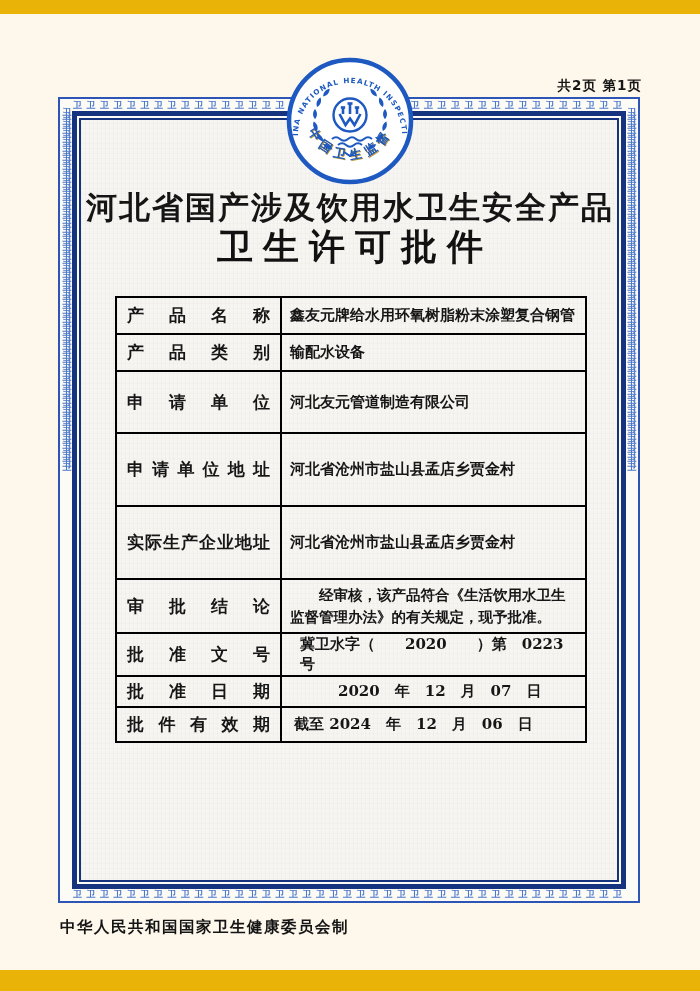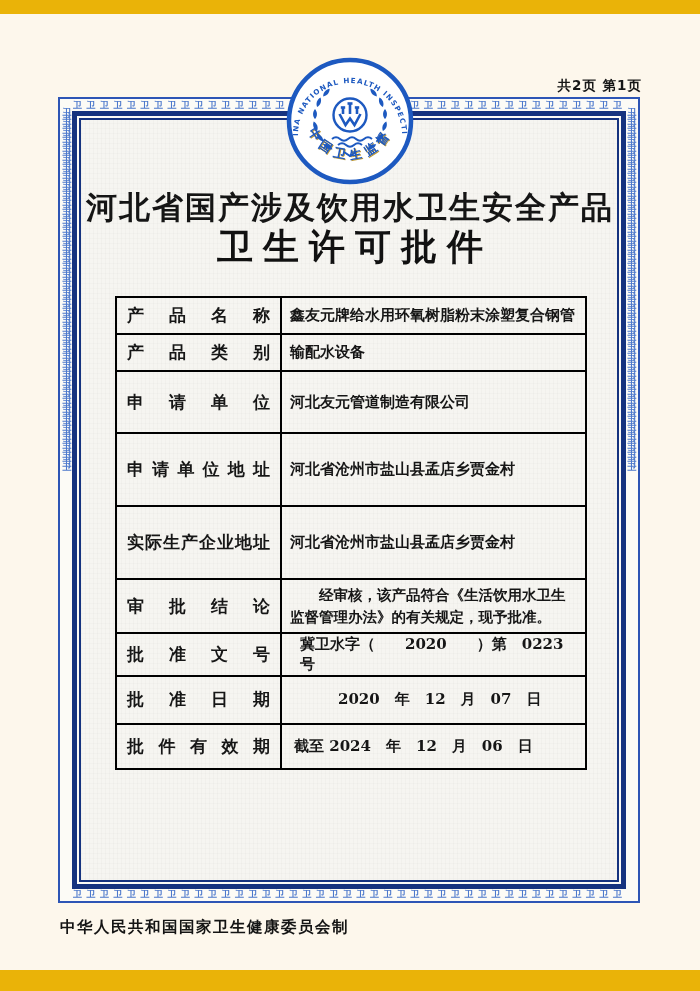--- a/index.html
+++ b/index.html
@@ -138,22 +138,22 @@
 
   tr.r0  { height: 37px; }
   tr.r1  { height: 37px; }
   tr.r2  { height: 43px; }
   tr.r3  { height: 62px; }
   tr.r4  { height: 73px; }
   tr.r5  { height: 62px; }
   tr.r6  { height: 73px; }
   tr.r7  { height: 54px; }
   tr.r8  { height: 40px; }
-  tr.r9  { height: 48px; }
-  tr.r10 { height: 45px; border-radius: 9px; }
+  tr.r9  { height: 31px; }
+  tr.r10 { height: 35px; border-radius: 9px; }
 
   tr.r7 td.val {
     font-size: 14.5px;
     text-indent: 2em;
     line-height: 1.5;
     padding-right: 8px;
   }
   tr.r8 td.val { padding-left: 18px; }
   tr.r9 td.val { padding-left: 56px; }
   tr.r10 td.val { padding-left: 12px; }

